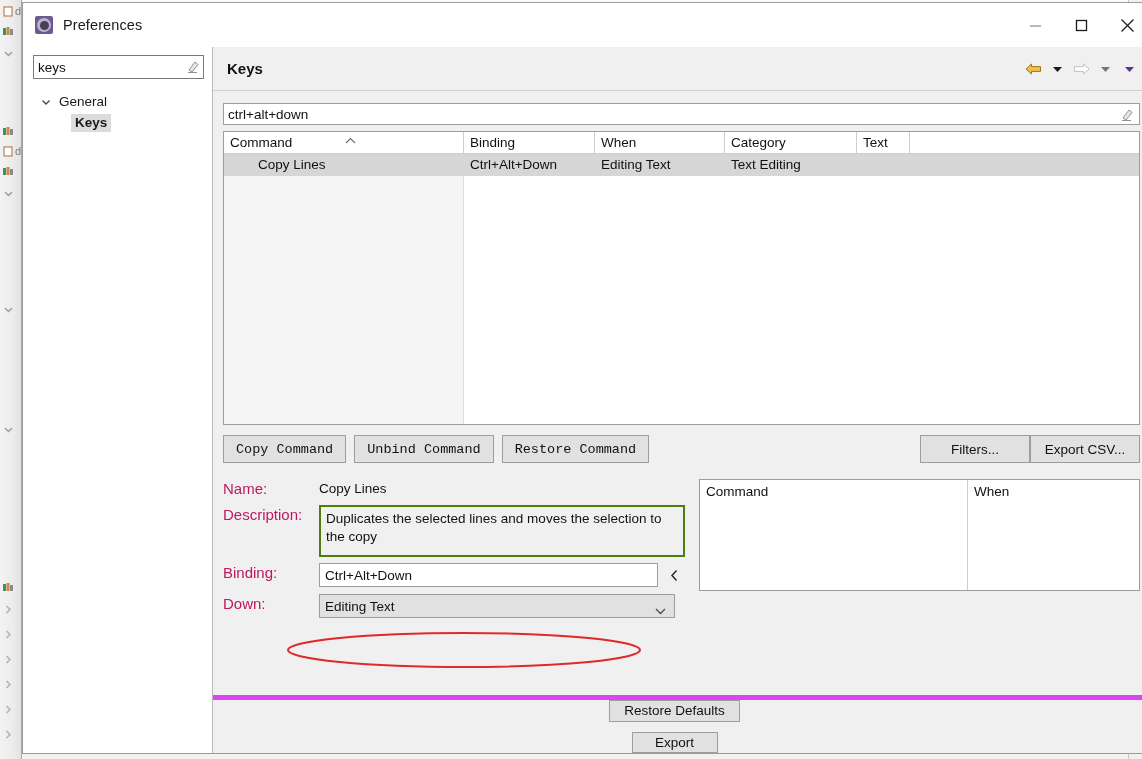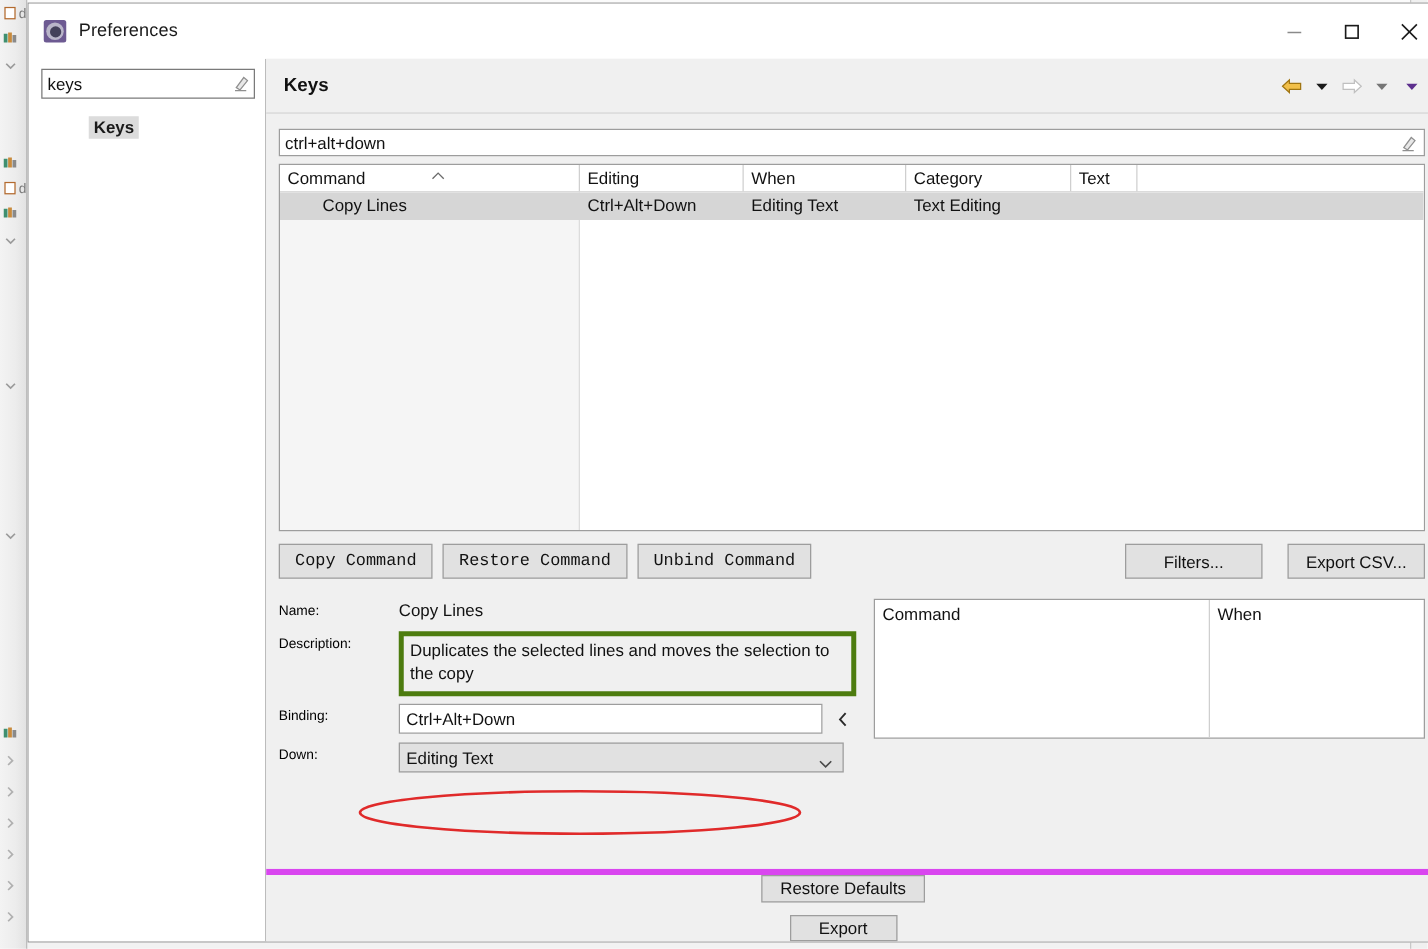--- a/index.html
+++ b/index.html
@@ -159,33 +159,33 @@
 
   
   #btnrow { margin-top: 10px; display:flex; align-items:center; position:relative; height:28px; }
   .btn {
     background:#e1e1e1; border:1px solid #9d9d9d;
     font-family:inherit; font-size:13.5px; color:#111;
     height:28px; padding: 0 12px; display:inline-flex; align-items:center; justify-content:center;
     cursor:default;
   }
   #btnrow .left-grp { display:flex; gap:8px;font-family:Liberation Mono, monospace; }
-  #btnrow .right-grp { position:absolute; right:0; display:flex; gap:20px; }
+  #btnrow .right-grp { position:absolute; right:0; display:flex; gap:0; }
 
   
   #detail { margin-top: 16px; display:flex; }
   #detail-left { width: 462px; min-width:462px; }
   #detail-right { flex:1; margin-left: 14px; }
 
   .drow { display:flex; align-items:flex-start; margin-bottom: 6px; }
-  .dlabel { width: 96px; min-width:96px; font-size:11px; color:#000000; line-height:20px; }
+  .dlabel { width: 96px; min-width:96px; font-size:15px; color:#be185d; line-height:20px; }
   .dvalue { font-size:13.5px; color:#111; line-height:20px; }
 
   #desc-box {
-    flex:1; border:4px solid #4d7c0f; background:#f0f0f0;
+    flex:1; border:2px solid #4d7c0f; background:#f0f0f0;
     min-height: 52px; padding: 3px 5px; font-size:13.5px; line-height:18px; color:#111;
   }
   #binding-row { position:relative; margin-top: 6px; }
   #binding-input {
     width: 356px; height: 24px; border:1px solid #9d9d9d; background:#ffffff;
     font-family:inherit; font-size:13.5px; color:#111; padding: 0 5px; outline:none;
   }
   #binding-prev {
     width: 22px; height: 24px; margin-left: 6px; background:#f0f0f0; border:none;
     display:flex; align-items:center; justify-content:center; font-size:15px; color:#333;
@@ -325,20 +325,28 @@
         <input id="filter-input" type="text" value="keys" style="">
         <span class="eraser-ico">
           <svg width="13" height="14" viewBox="0 0 13 14">
             <polygon points="3,10 9,2 12,4.5 6,12" fill="#e8e8e8" stroke="#8f8f8f" stroke-width="1"></polygon>
             <line x1="2" y1="12.5" x2="11" y2="12.5" stroke="#8f8f8f" stroke-width="1"></line>
           </svg>
         </span>
       </div>
 
       <div id="tree">
+        <div class="tree-node">
+          <span class="twisty">
+            <svg width="14" height="14" viewBox="0 0 14 14">
+                <polyline points="3.5,5.5 7,9 10.5,5.5" fill="none" stroke="#4a4a4a" stroke-width="1.4"></polyline>
+              </svg>
+          </span>
+          <span class="tree-label">General</span>
+        </div>
         <div class="tree-node child">
           <span class="tree-label selected">Keys</span>
         </div>
       </div>
     </div>
 
     <div id="rightpane">
 
       <div id="page-header">
         <div id="page-title">Keys</div>
@@ -392,21 +400,21 @@
 
           <div id="kt-head">
             <div class="kt-th" style="width:240px">
               <span>Command</span>
               <span class="sortmark">
                 <svg width="13" height="9" viewBox="0 0 13 9" style="margin-top:6px">
                     <polyline points="2,7 6.5,2.5 11,7" fill="none" stroke="#6b6b6b" stroke-width="1.1"></polyline>
                   </svg>
               </span>
             </div>
-            <div class="kt-th" style="width:131px">Editing</div>
+            <div class="kt-th" style="width:131px">Binding</div>
             <div class="kt-th" style="width:130px">When</div>
             <div class="kt-th" style="width:132px">Category</div>
             <div class="kt-th" style="width:53px">Text</div>
             <div class="kt-th" style="flex:1;border-right:none"></div>
           </div>
 
           <div id="kt-rows">
             <div class="kt-row">
               <div class="kt-td indent" style="width:240px">Copy Lines</div>
               <div class="kt-td pad" style="width:131px">Ctrl+Alt+Down</div>
@@ -414,22 +422,22 @@
               <div class="kt-td pad" style="width:132px">Text Editing</div>
               <div class="kt-td pad" style="width:53px"></div>
               <div class="kt-td pad" style="flex:1"></div>
             </div>
           </div>
         </div>
 
         <div id="btnrow">
           <div class="left-grp">
             <button class="btn">Copy Command</button>
+            <button class="btn">Unbind Command</button>
             <button class="btn">Restore Command</button>
-            <button class="btn">Unbind Command</button>
           </div>
           <div class="right-grp">
             <button class="btn" style="width:110px">Filters...</button>
             <button class="btn" style="width:110px">Export CSV...</button>
           </div>
         </div>
 
         <div id="detail">
 
           <div id="detail-left">

